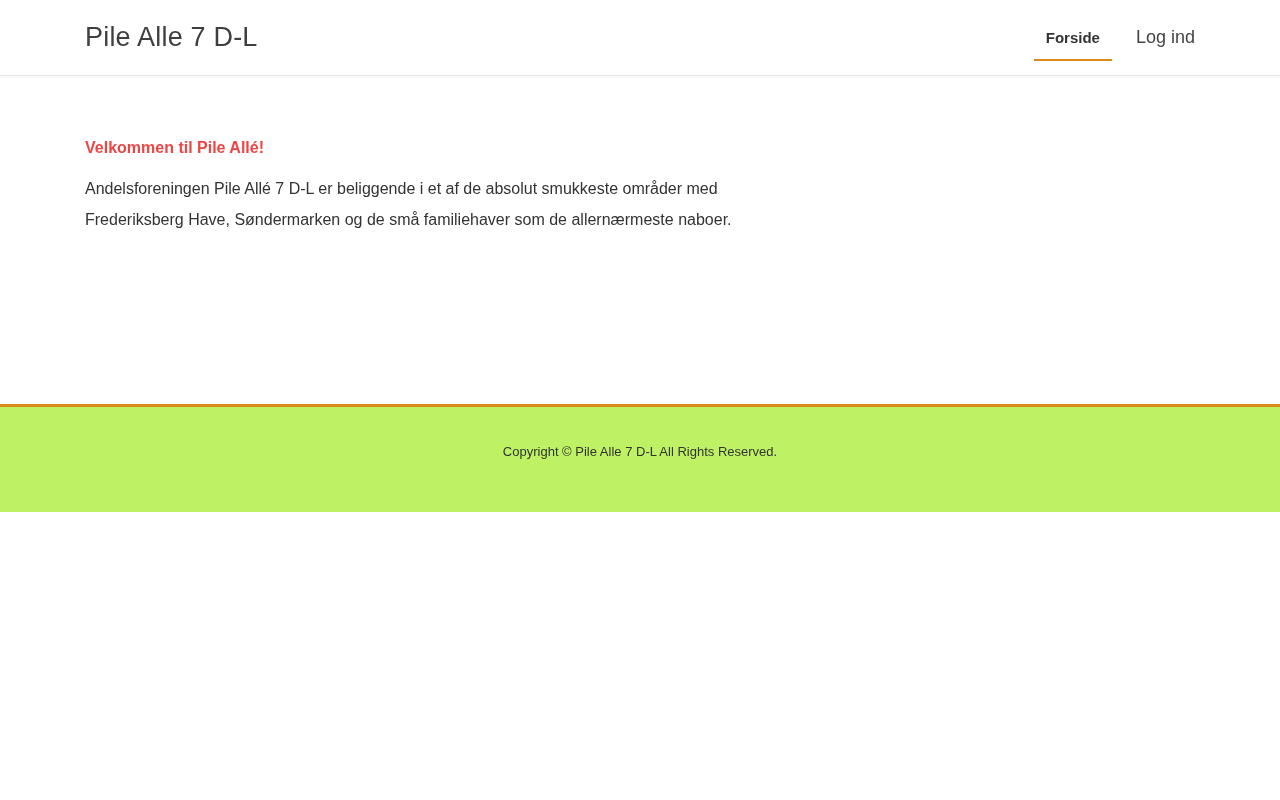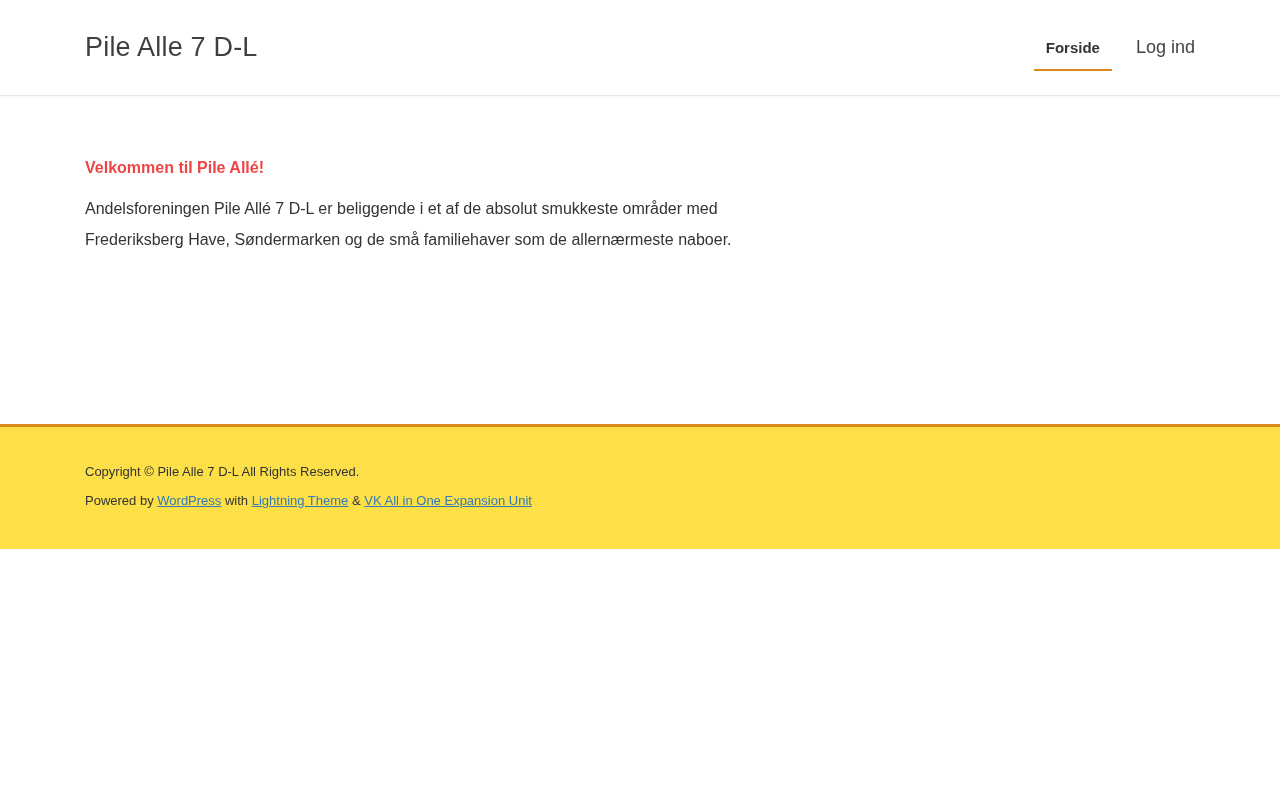--- a/index.html
+++ b/index.html
@@ -12,21 +12,21 @@
     color: #333333;
     overflow: hidden;
   }
   .container {
     width: 1110px;
     margin: 0 auto;
   }
 
   
   .site-header {
-    height: 96px;
+    height: 76px;
     background: #ffffff;
     border-bottom: 1px solid #e8e8e8;
     box-shadow: 0 1px 2px rgba(0,0,0,0.04);
   }
   .site-header .container {
     height: 100%;
     display: flex;
     align-items: center;
     justify-content: space-between;
   }
@@ -88,23 +88,24 @@
     margin: 0 0 18px 0;
   }
   .entry-body p.lead-heading {
     font-weight: bold;
     color: #ef4444;
     margin-bottom: 10px;
   }
 
   
   .site-footer {
-    background: #fde047;
+    background: #bef264;
     border-top: 3px solid var(--accent);
     padding: 36px 0 40px 0;
+    text-align: center;
   }
   .site-footer p {
     font-size: 13px;
     line-height: 17px;
     color: #333333;
   }
   .site-footer .copyright {
     margin-bottom: 12px;
   }
   .site-footer a {
@@ -131,22 +132,14 @@
     <div class="entry-body">
       <p class="lead-heading">Velkommen til Pile Allé!</p>
       <p>Andelsforeningen Pile Allé 7 D-L er beliggende i et af de absolut smukkeste områder med Frederiksberg Have, Søndermarken og de små familiehaver som de allernærmeste naboer.</p>
     </div>
   </div>
 </main>
 
 <footer class="site-footer">
   <div class="container">
     <p class="copyright">Copyright © Pile Alle 7 D-L All Rights Reserved.</p>
-    <p class="powered">
-      <span>Powered by</span>
-      <a>WordPress</a>
-      <span>with</span>
-      <a>Lightning Theme</a>
-      <span>&amp;</span>
-      <a>VK All in One Expansion Unit</a>
-    </p>
   </div>
 </footer>
 
 </body></html>

